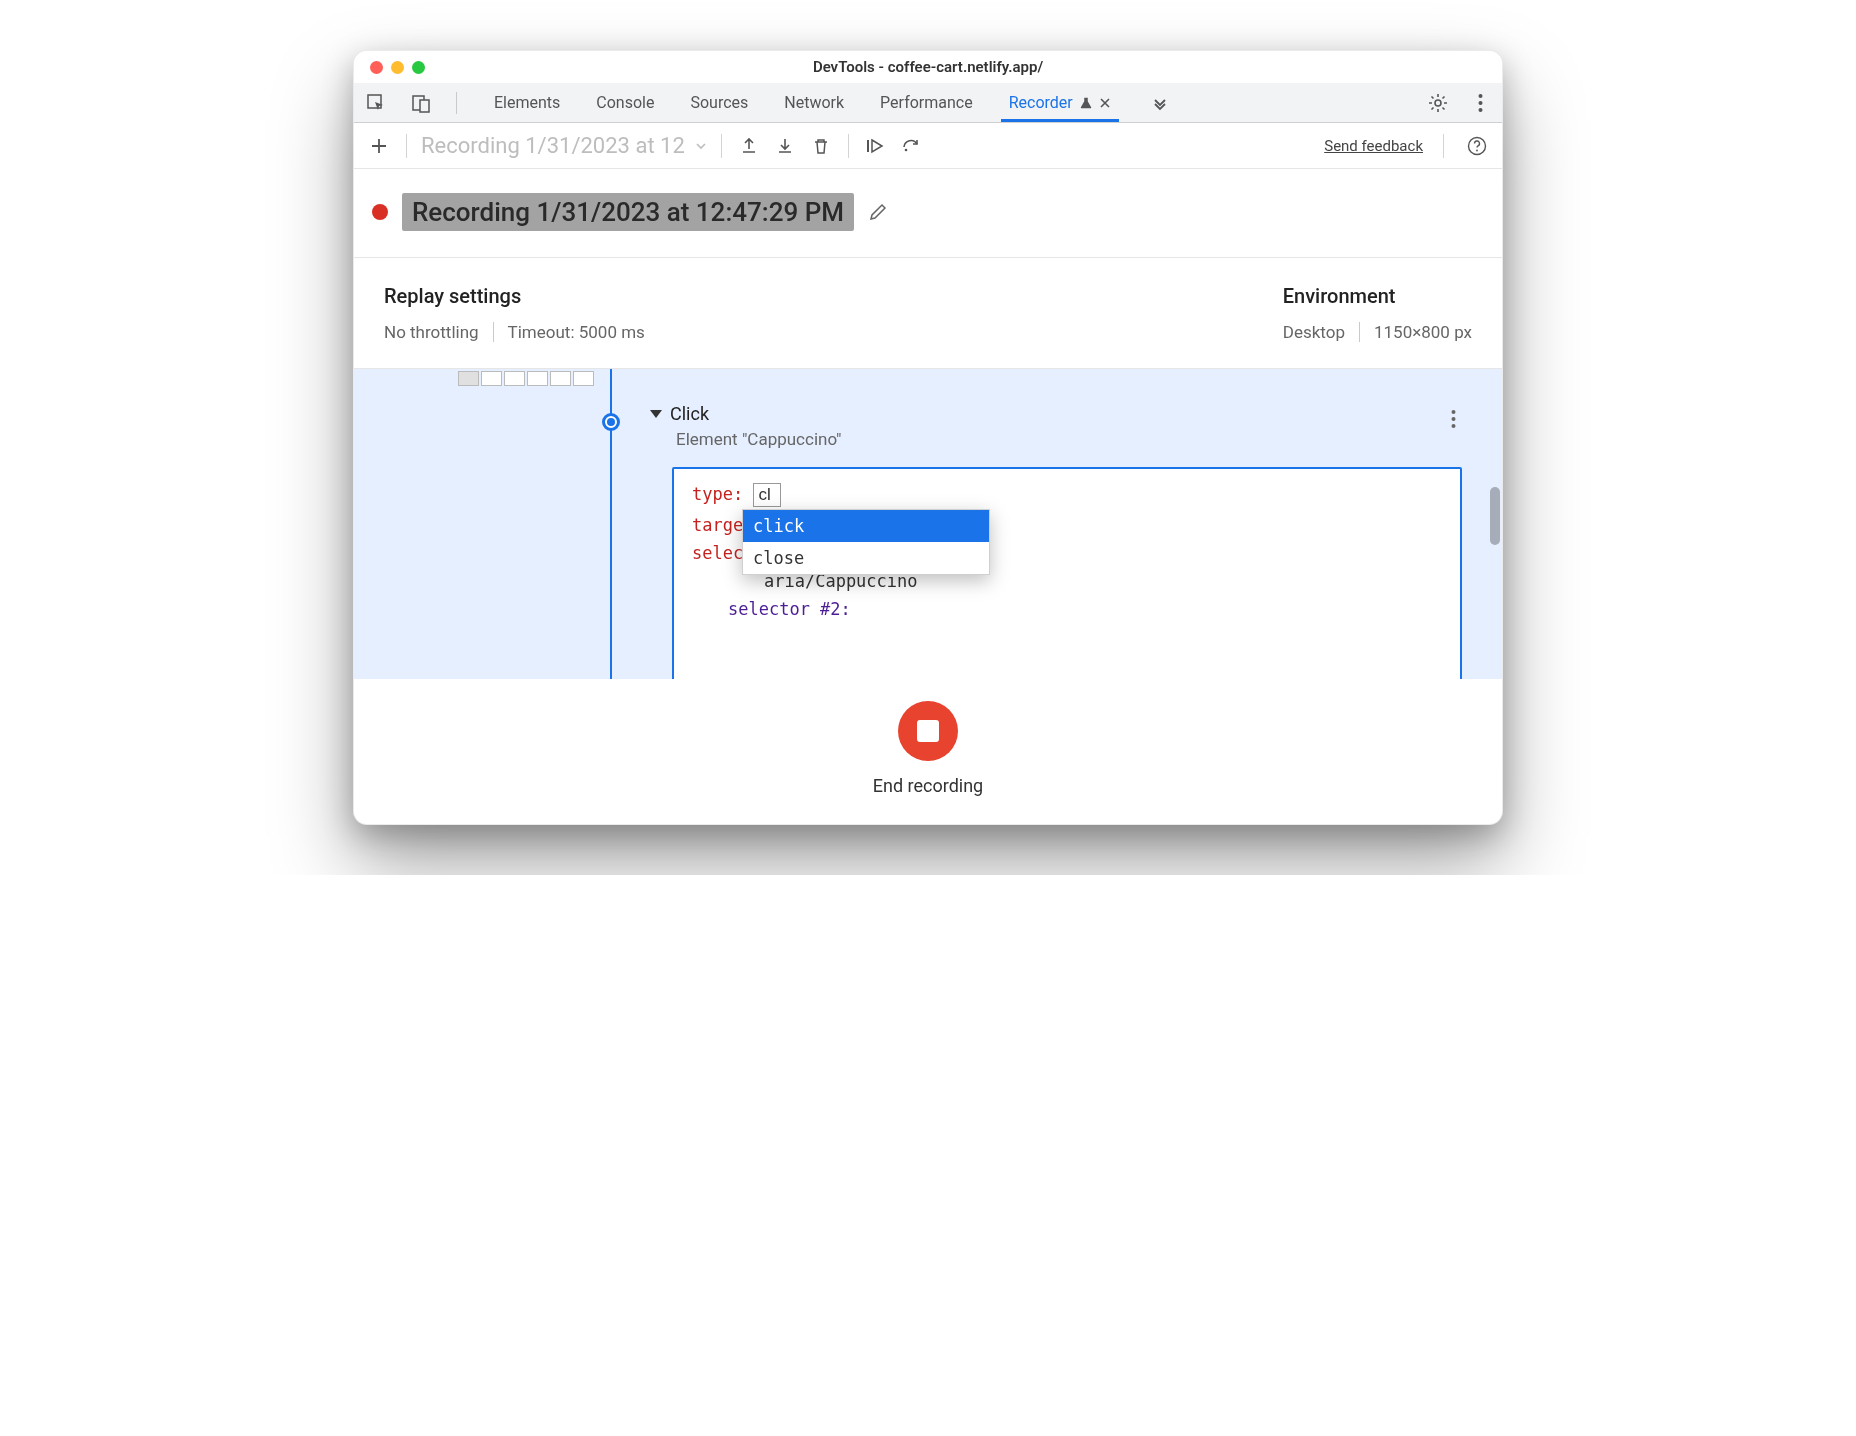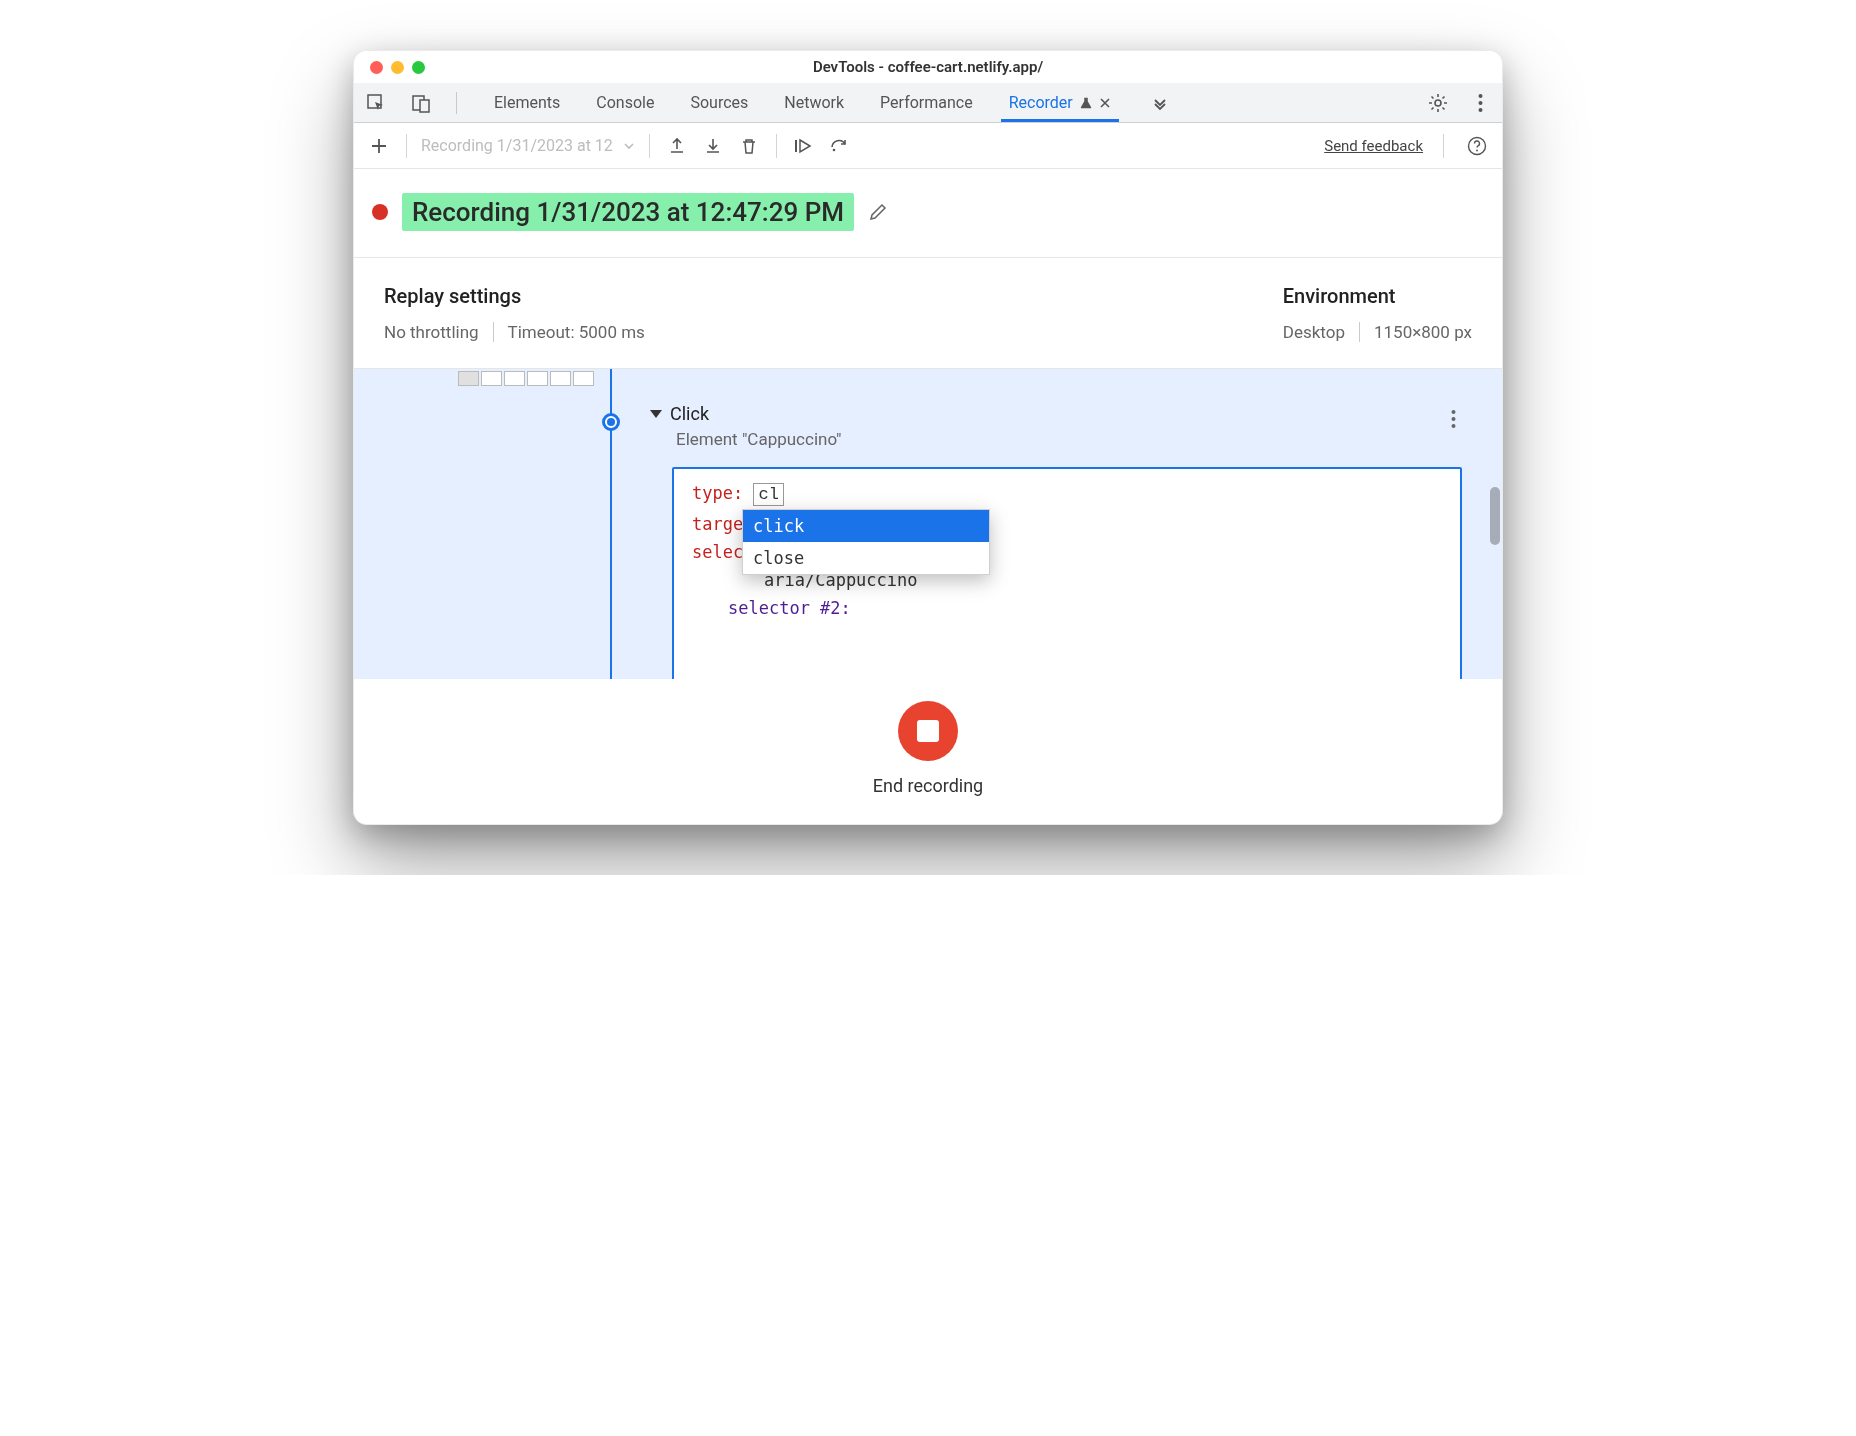--- a/index.html
+++ b/index.html
@@ -50,29 +50,29 @@
   .tab { font-size: 16px; color:#555; padding: 8px 4px; cursor:pointer; position:relative; display:flex; align-items:center; gap:6px; }
   .tab.active { color:#1a73e8; }
   .tab.active::after { content:""; position:absolute; left:-4px; right:-4px; bottom:-2px; height:3px; background:#1a73e8; }
   .tabbar .right { margin-left:auto; display:flex; align-items:center; gap:14px; }
   .toolbar {
     display:flex; align-items:center; height:46px; padding: 0 12px; border-bottom:1px solid #e6e6e6;
     gap: 10px;
   }
   .toolbar .sep { width:1px; height:24px; background:#d4d4d4; margin:0 4px; }
   .toolbar .icon-btn { color:#555; cursor:pointer; display:flex; align-items:center; justify-content:center; width:26px; height:26px; }
-  .rec-select { color:#bdbdbd; font-size:16px; display:flex; align-items:center; gap:10px; }
+  .rec-select { color:#bdbdbd; font-size:22px; display:flex; align-items:center; gap:10px; }
   .toolbar .right { margin-left:auto; display:flex; align-items:center; gap:16px; }
   .feedback { font-size:15px; color:#444; text-decoration:underline; cursor:pointer; }
   .title-row {
     display:flex; align-items:center; gap:14px; padding: 24px 18px 26px;
     border-bottom:1px solid #e6e6e6;
   }
   .rec-dot { width:16px; height:16px; border-radius:50%; background:#d93025; }
-  .page-title { font-size:26px; font-weight:500; color:#2a2a2a; background:#86efac; padding:4px 10px; border-radius:2px; }
+  .page-title { font-size:26px; font-weight:500; color:#2a2a2a; background:#a3a3a3; padding:4px 10px; border-radius:2px; }
   .settings-row {
     display:flex; justify-content:space-between; padding: 26px 30px 26px;
     border-bottom:1px solid #e6e6e6;
   }
   .settings-col h3 { font-size:20px; font-weight:500; margin-bottom:14px; color:#222; }
   .settings-vals { display:flex; align-items:center; gap:14px; font-size:17px; color:#666; }
   .settings-vals .vsep { width:1px; height:20px; background:#cacaca; }
   .step-area {
     background:#e6efff;
     padding: 0 0 0 0;
@@ -96,21 +96,21 @@
     background:#fff; border:2px solid #1a73e8; border-radius:2px;
     padding: 14px 18px 16px;
     font-family: ui-monospace, Menlo, Consolas, monospace;
     font-size:17px;
     color:#333;
     overflow:hidden;
   }
   .kv-row { margin-bottom:8px; }
   .kv-key { color:#c5221f; }
   .kv-input {
-    display:inline-block; border:1px solid #999; padding:1px 4px; font-family:Liberation Mono, monospace; font-size:inherit;
+    display:inline-block; border:1px solid #999; padding:1px 4px; font-family:Liberation Sans, sans-serif; font-size:inherit;
     min-width:28px; background:#fff;
   }
   .dropdown {
     position:absolute; left:68px; top:40px; width:248px; background:#fff;
     box-shadow: 0 6px 18px rgba(0,0,0,0.25); border:1px solid #d0d0d0;
   }
   .dropdown-item { padding:6px 10px; font-family:inherit; font-size:inherit; cursor:pointer; }
   .dropdown-item.selected { background:#1a73e8; color:#fff; }
   .selector-sub { margin-left:36px; }
   .selector-val { margin-left:72px; color:#333; }

